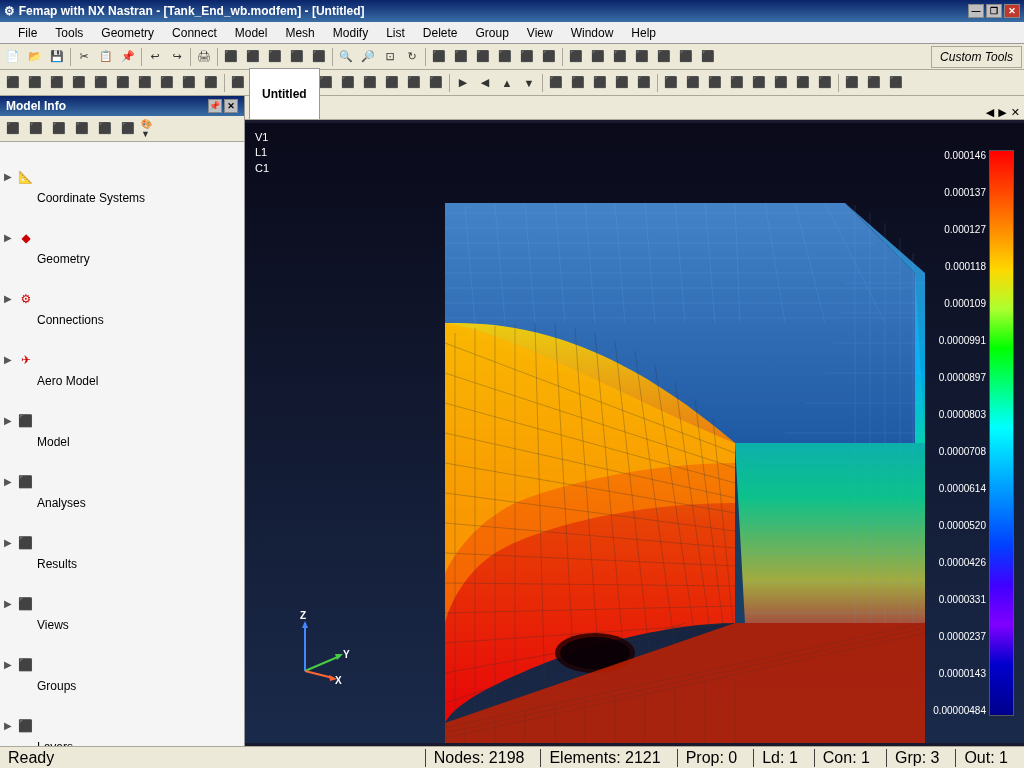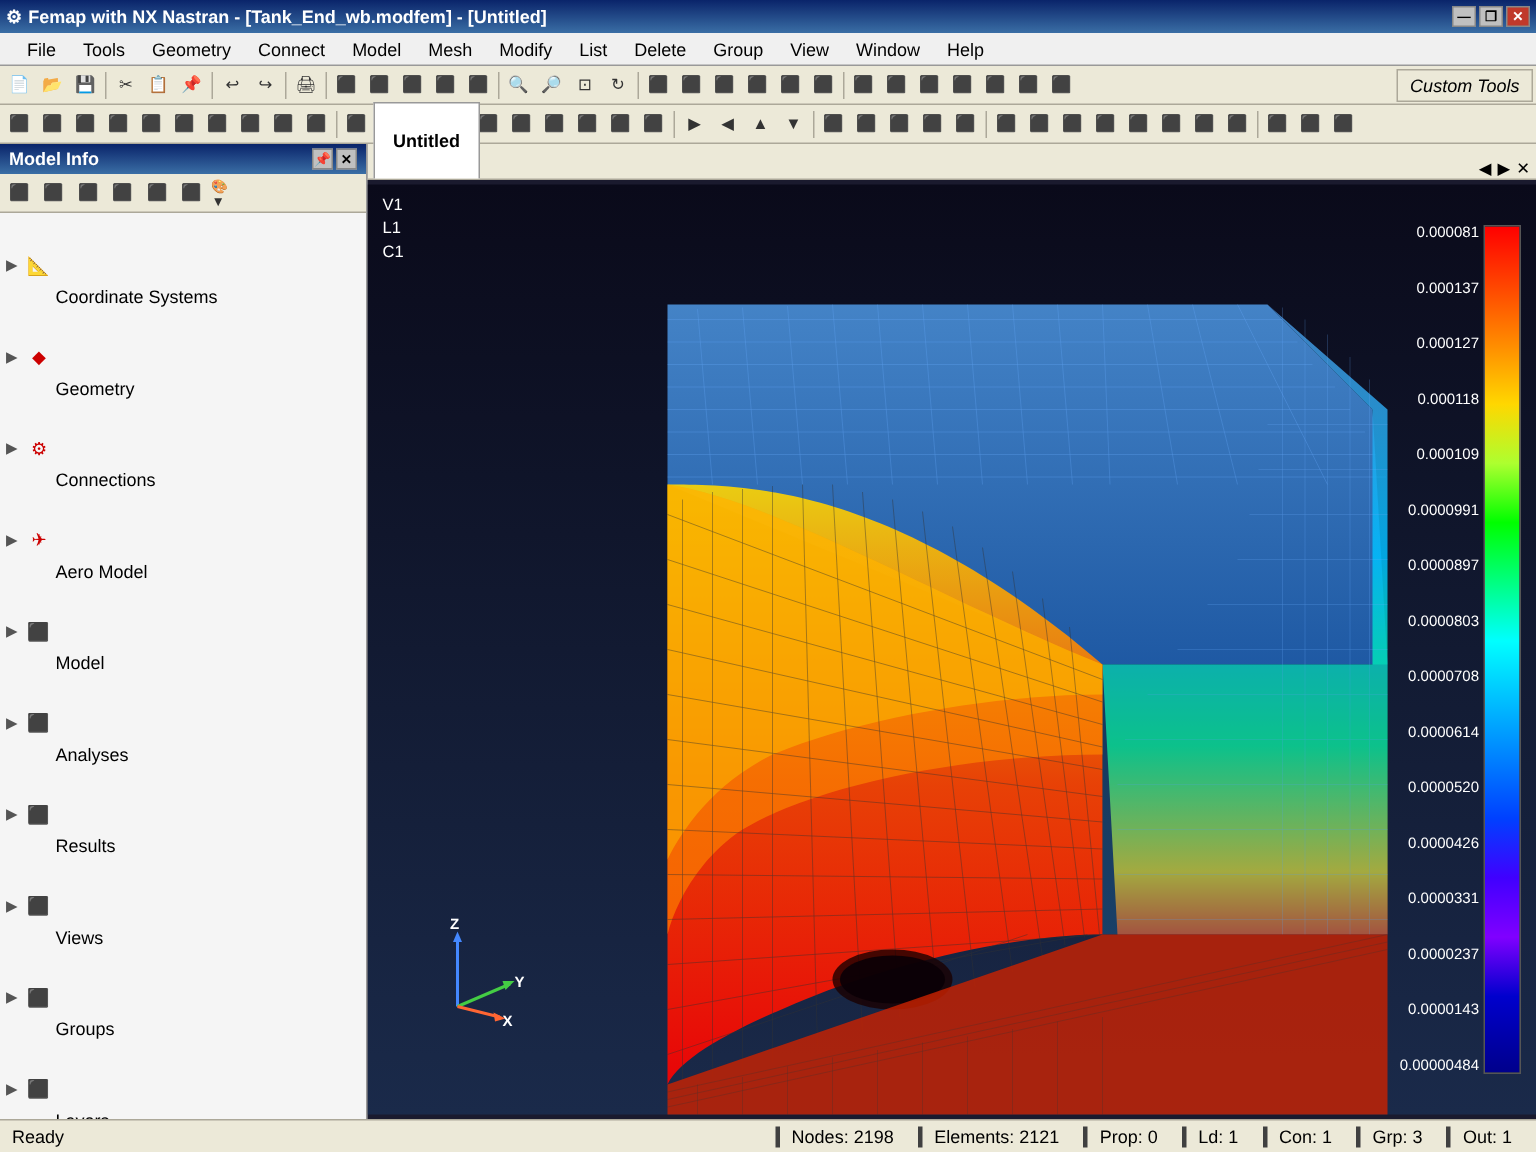--- a/index.html
+++ b/index.html
@@ -227,25 +227,25 @@
     }
 
     
     #status-bar {
       background: #ece9d8;
       border-top: 1px solid #aca899;
       height: 22px;
       display: flex;
       align-items: center;
       padding: 0 8px;
-      font-size: 12px;
+      font-size: 16px;
       gap: 8px;
     }
     #status-main { flex: 1; }
-    .status-item { padding: 0 8px; border-left: 3px solid #404040; }
+    .status-item { padding: 0 8px; border-left: 1px solid #404040; }
 
     
     #toolbars {
       display: flex;
       flex-direction: column;
     }
     .toolbar-row {
       display: flex;
       align-items: center;
       background: #ece9d8;
@@ -626,21 +626,21 @@
         </g>
       </svg>
 
       <div id="view-info">
         <div>V1</div>
         <div>L1</div>
         <div>C1</div>
       </div>
 
       <div id="colorbar-labels">
-        <span class="cb-label">0.000081</span>
+        <span class="cb-label">0.000146</span>
         <span class="cb-label">0.000137</span>
         <span class="cb-label">0.000127</span>
         <span class="cb-label">0.000118</span>
         <span class="cb-label">0.000109</span>
         <span class="cb-label">0.0000991</span>
         <span class="cb-label">0.0000897</span>
         <span class="cb-label">0.0000803</span>
         <span class="cb-label">0.0000708</span>
         <span class="cb-label">0.0000614</span>
         <span class="cb-label">0.0000520</span>

